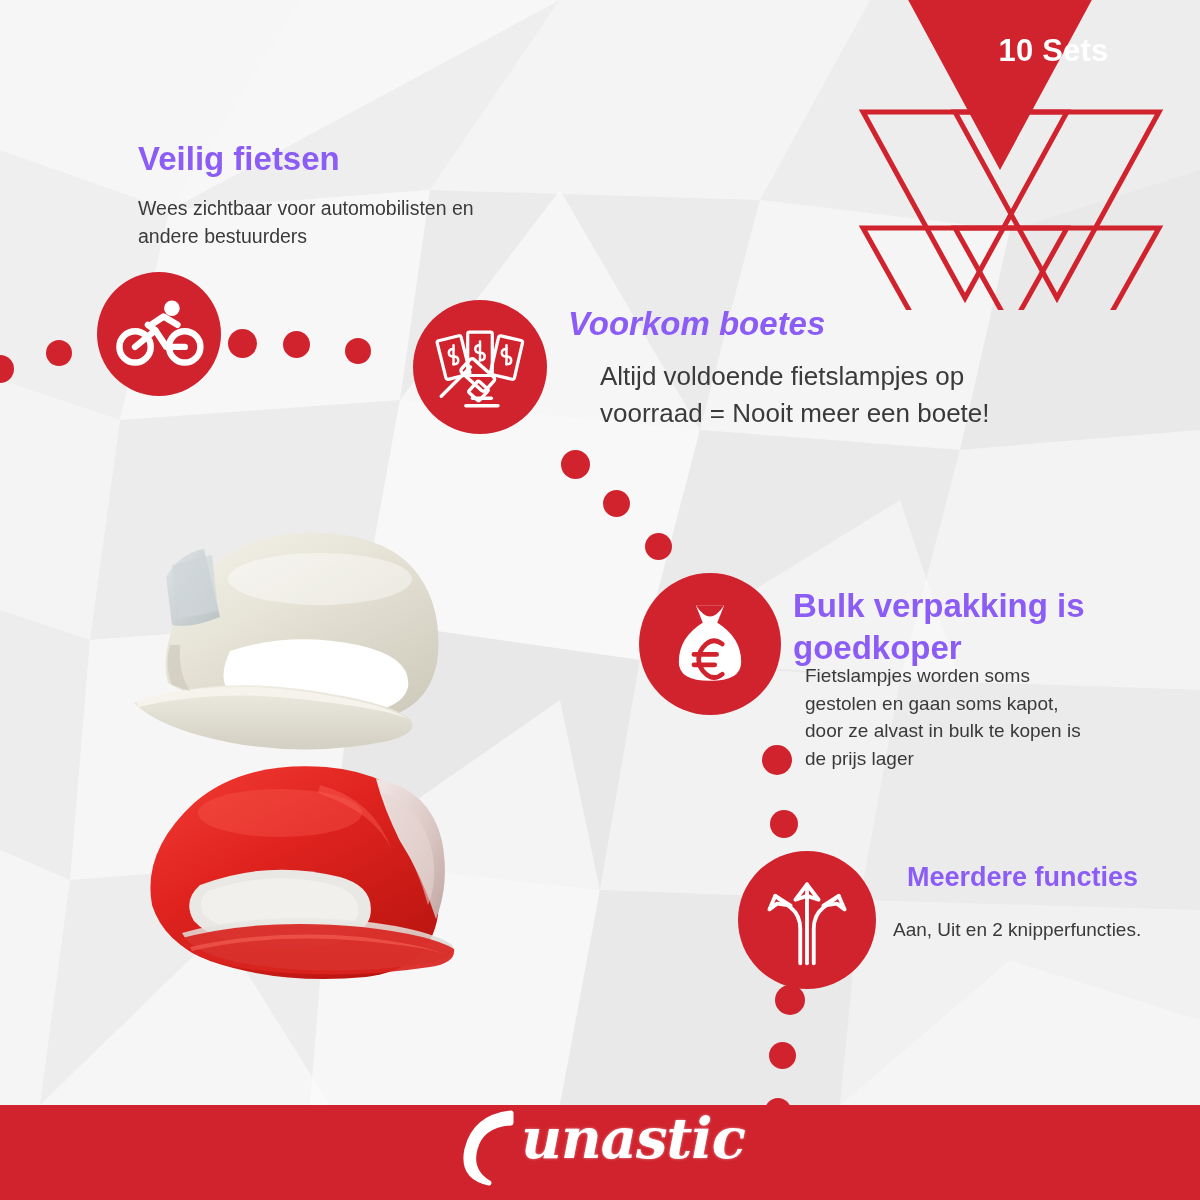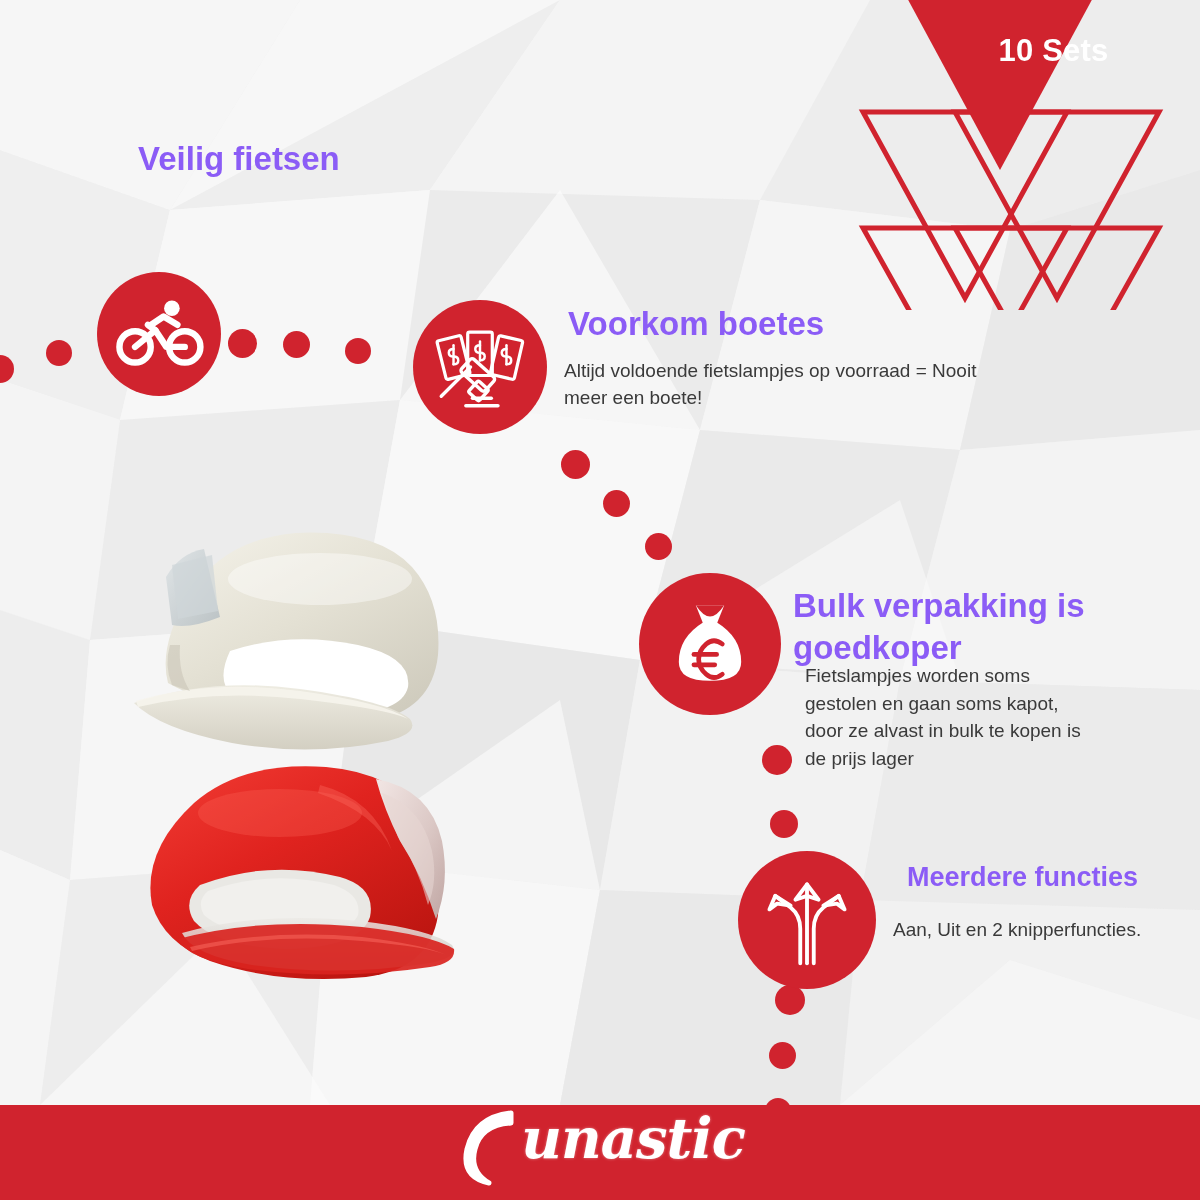--- a/index.html
+++ b/index.html
@@ -72,22 +72,22 @@
     white-space: nowrap;
   }
   .feature-desc {
     position: absolute;
     color: #3a3a3a;
     line-height: 1.42;
   }
   #f1-title { left: 138px; top: 140px; font-size: 33px; }
   #f1-desc  { left: 138px; top: 195px; font-size: 19.5px; width: 400px; }
 
-  #f2-title { left: 568px; top: 305px; font-size: 33px; }
-  #f2-desc  { left: 564px; top: 358px; font-size: 19px; width: 430px; }
+  #f2-title { left: 568px; top: 305px; font-size: 33px; font-style: italic; }
+  #f2-desc  { left: 600px; top: 358px; font-size: 26px; width: 430px; }
 
   #f3-title { left: 793px; top: 573px; font-size: 33px; width: 360px; white-space: normal; line-height: 1.28; margin-top: 12px; }
   #f3-desc  { left: 805px; top: 662px; font-size: 19px; width: 290px; line-height: 1.46; }
 
   #f4-title { left: 874px; top: 862px; font-size: 27px; margin-left: 33px; }
   #f4-desc  { left: 893px; top: 917px; font-size: 19px; width: 320px; }
 
   
   .product { position: absolute; }
   .product svg { display: block; }
@@ -255,20 +255,21 @@
         <path d="M62 100 L62 64 Q62 50 72 42 L88 30"></path>
         <path d="M55 100 L55 18"></path>
         <path d="M55 18 L43 34 L55 30 L67 34 Z"></path>
         <path d="M22 30 L16 44 L24 38 L38 40 Z"></path>
         <path d="M88 30 L94 44 L86 38 L72 40 Z"></path>
       </g>
     </svg>
   </div>
 
   <div class="feature-title" id="f1-title">Veilig fietsen</div>
+  <div class="feature-desc" id="f1-desc">Wees zichtbaar voor automobilisten en andere bestuurders</div>
 
   <div class="feature-title" id="f2-title">Voorkom boetes</div>
   <div class="feature-desc" id="f2-desc">Altijd voldoende fietslampjes op voorraad = Nooit meer een boete!</div>
 
   <div class="feature-title" id="f3-title">Bulk verpakking is goedkoper</div>
   <div class="feature-desc" id="f3-desc">Fietslampjes worden soms gestolen en gaan soms kapot, door ze alvast in bulk te kopen is de prijs lager</div>
 
   <div class="feature-title" id="f4-title">Meerdere functies</div>
   <div class="feature-desc" id="f4-desc">Aan, Uit en 2 knipperfuncties.</div>
 

